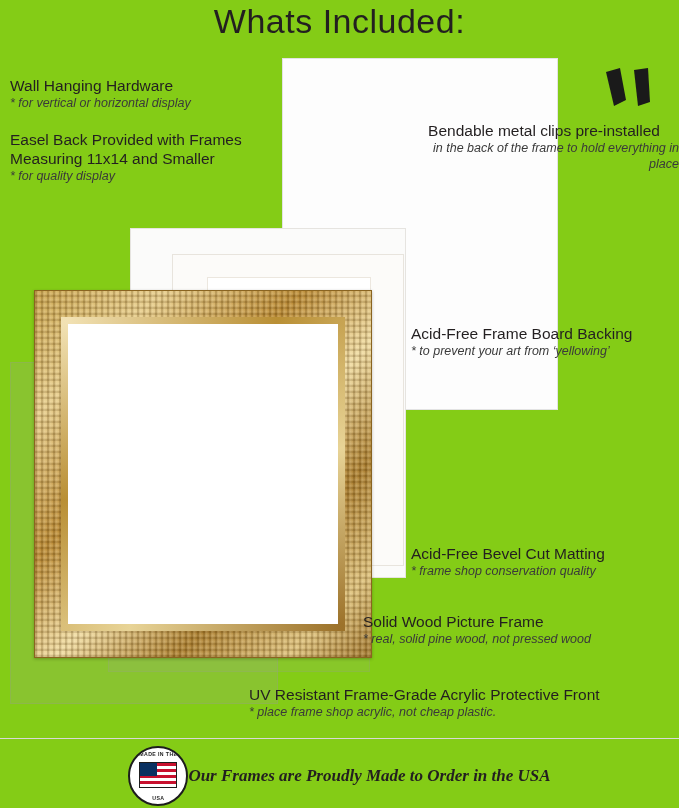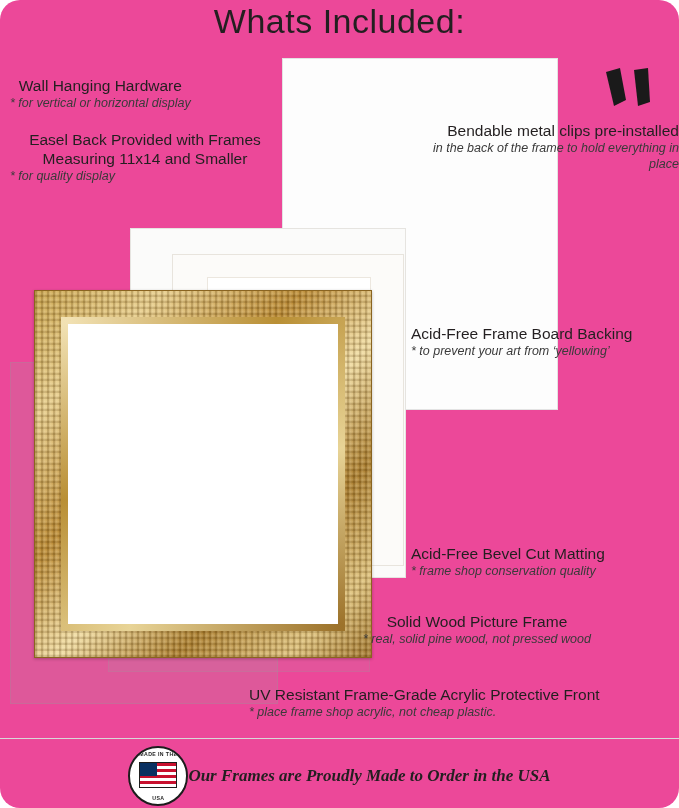--- a/index.html
+++ b/index.html
@@ -9,22 +9,21 @@
   }
   body {
     font-family: "Liberation Sans", sans-serif;
     color: #231f20;
   }
   #page {
     position: relative;
     width: 679px;
     height: 808px;
     overflow: hidden;
-    background: #ec4899;
-    border-radius: 20px;
+    background: #84cc16;
   }
 
   
   .title {
     position: absolute;
     top: 2px;
     left: 0;
     width: 679px;
     text-align: center;
     font-size: 34px;
@@ -163,21 +162,20 @@
   
   .callout {
     position: absolute;
   }
   .callout .head {
     font-size: 15.5px;
     line-height: 19px;
     color: #231f20;
     font-weight: 400;
     white-space: nowrap;
-    text-align: center;
   }
   .callout .head.wrap { white-space: normal; }
   .callout .sub {
     font-size: 12.5px;
     line-height: 16px;
     font-style: italic;
     color: #3a3a3a;
     white-space: nowrap;
   }
   .callout .sub.wrap { white-space: normal; }
@@ -283,21 +281,21 @@
     <div class="head">Wall Hanging Hardware</div>
     <div class="sub">* for vertical or horizontal display</div>
   </div>
 
   <div class="callout" style="left:10px; top:130px; width:270px;">
     <div class="head wrap">Easel Back Provided with Frames Measuring 11x14 and Smaller</div>
     <div class="sub">* for quality display</div>
   </div>
 
   <div class="callout right" style="left:409px; top:121px; width:270px;">
-    <div class="head" style="text-align:right;">Bendable metal clips pre-installed</div>
+    <div class="head" style="text-align:center;">Bendable metal clips pre-installed</div>
     <div class="sub wrap" style="text-align:right;">in the back of the frame to hold everything in place</div>
   </div>
 
   <div class="callout" style="left:411px; top:324px;">
     <div class="head">Acid-Free Frame Board Backing</div>
     <div class="sub">* to prevent your art from ‘yellowing’</div>
   </div>
 
   <div class="callout" style="left:411px; top:500px;margin-top:44px;">
     <div class="head">Acid-Free Bevel Cut Matting</div>

